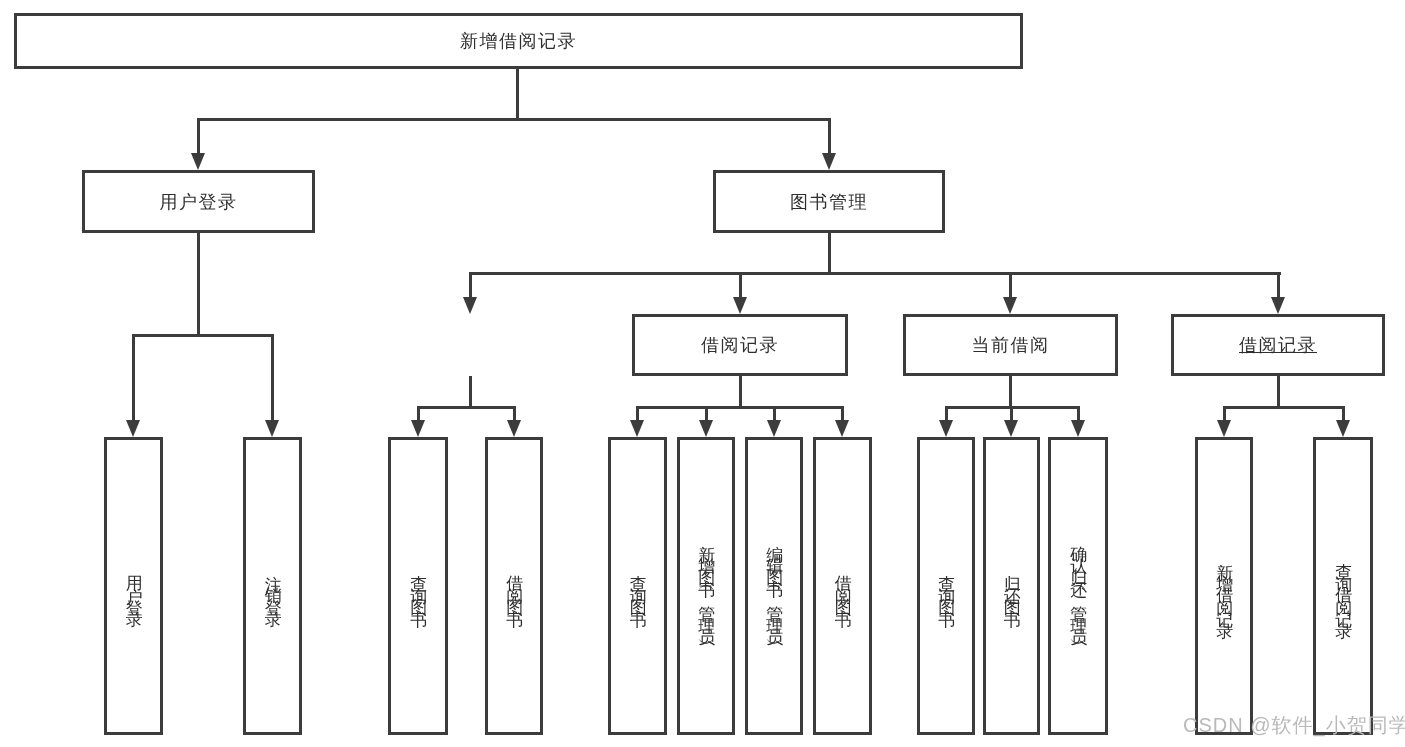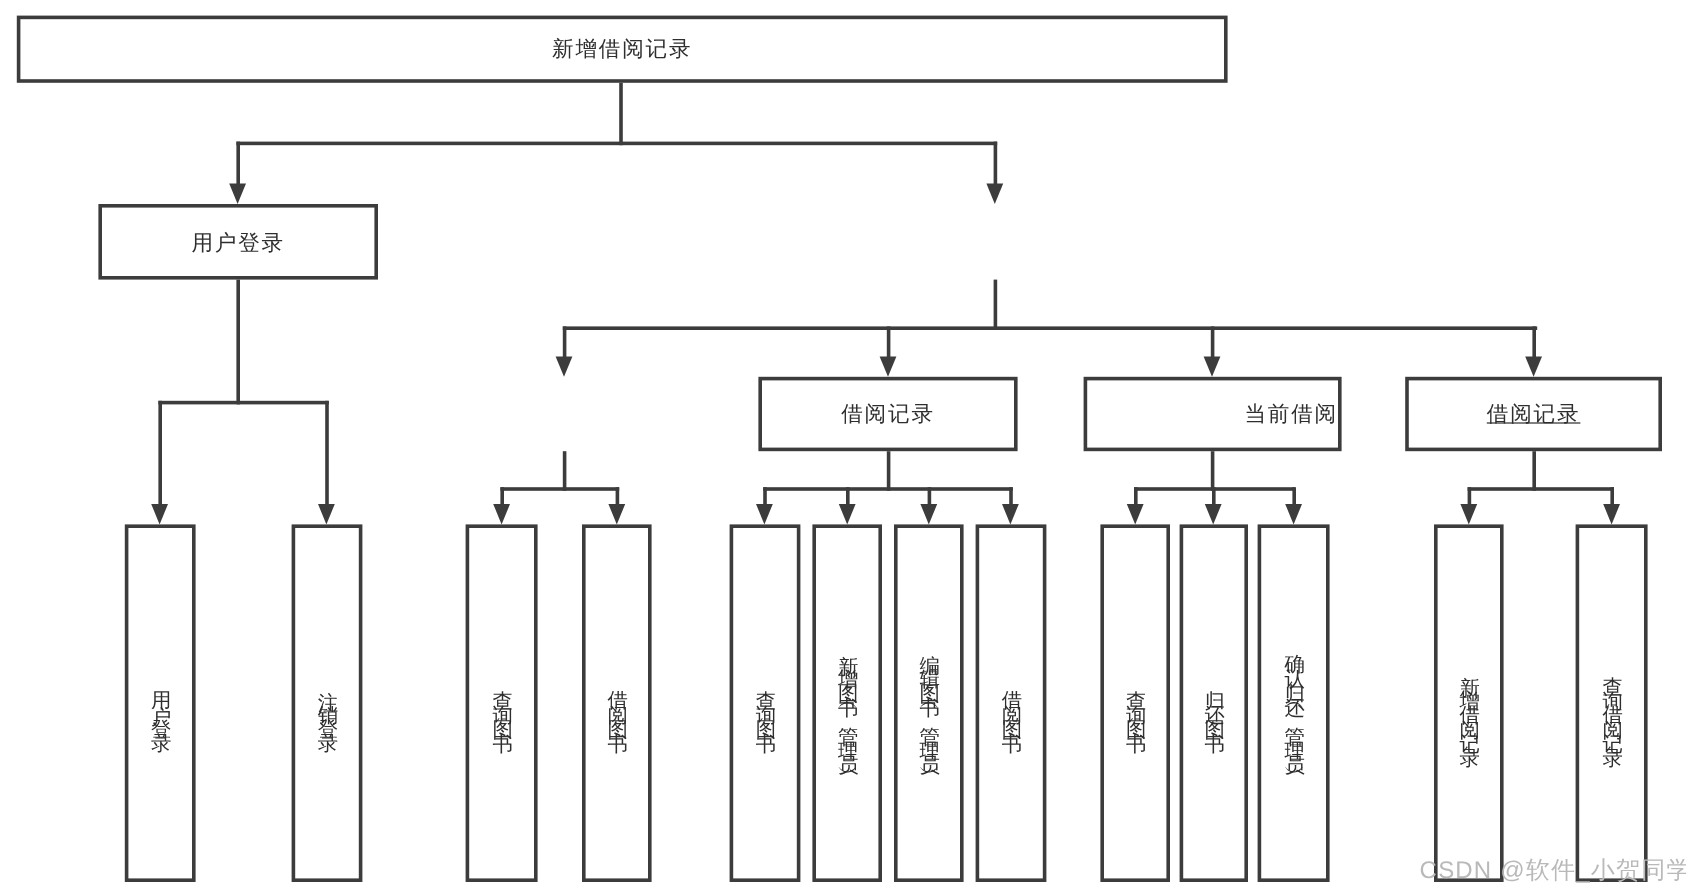--- a/index.html
+++ b/index.html
@@ -33,25 +33,28 @@
 
 <div class="canvas">
 
   <div class="box h" style="left:14px;top:13px;width:1009px;height:56px;">
     <span>新增借阅记录</span>
   </div>
 
   <div class="box h" style="left:82px;top:170px;width:233px;height:63px;">
     <span>用户登录</span>
   </div>
+  <div class="box h" style="left:713px;top:170px;width:232px;height:63px;">
+    <span>图书管理</span>
+  </div>
 
   <div class="box h" style="left:632px;top:314px;width:216px;height:62px;">
     <span>借阅记录</span>
   </div>
-  <div class="box h" style="left:903px;top:314px;width:215px;height:62px;justify-content:flex-end;">
+  <div class="box h" style="left:903px;top:314px;width:215px;height:62px;">
     <span>当前借阅</span>
   </div>
   <div class="box h" style="left:1171px;top:314px;width:214px;height:62px;text-decoration:underline;">
     <span>借阅记录</span>
   </div>
 
   <div class="box v" style="left:104px;top:437px;width:59px;height:298px;">
     <span class="vtext">用户登录</span>
   </div>
   <div class="box v" style="left:243px;top:437px;width:59px;height:298px;">

